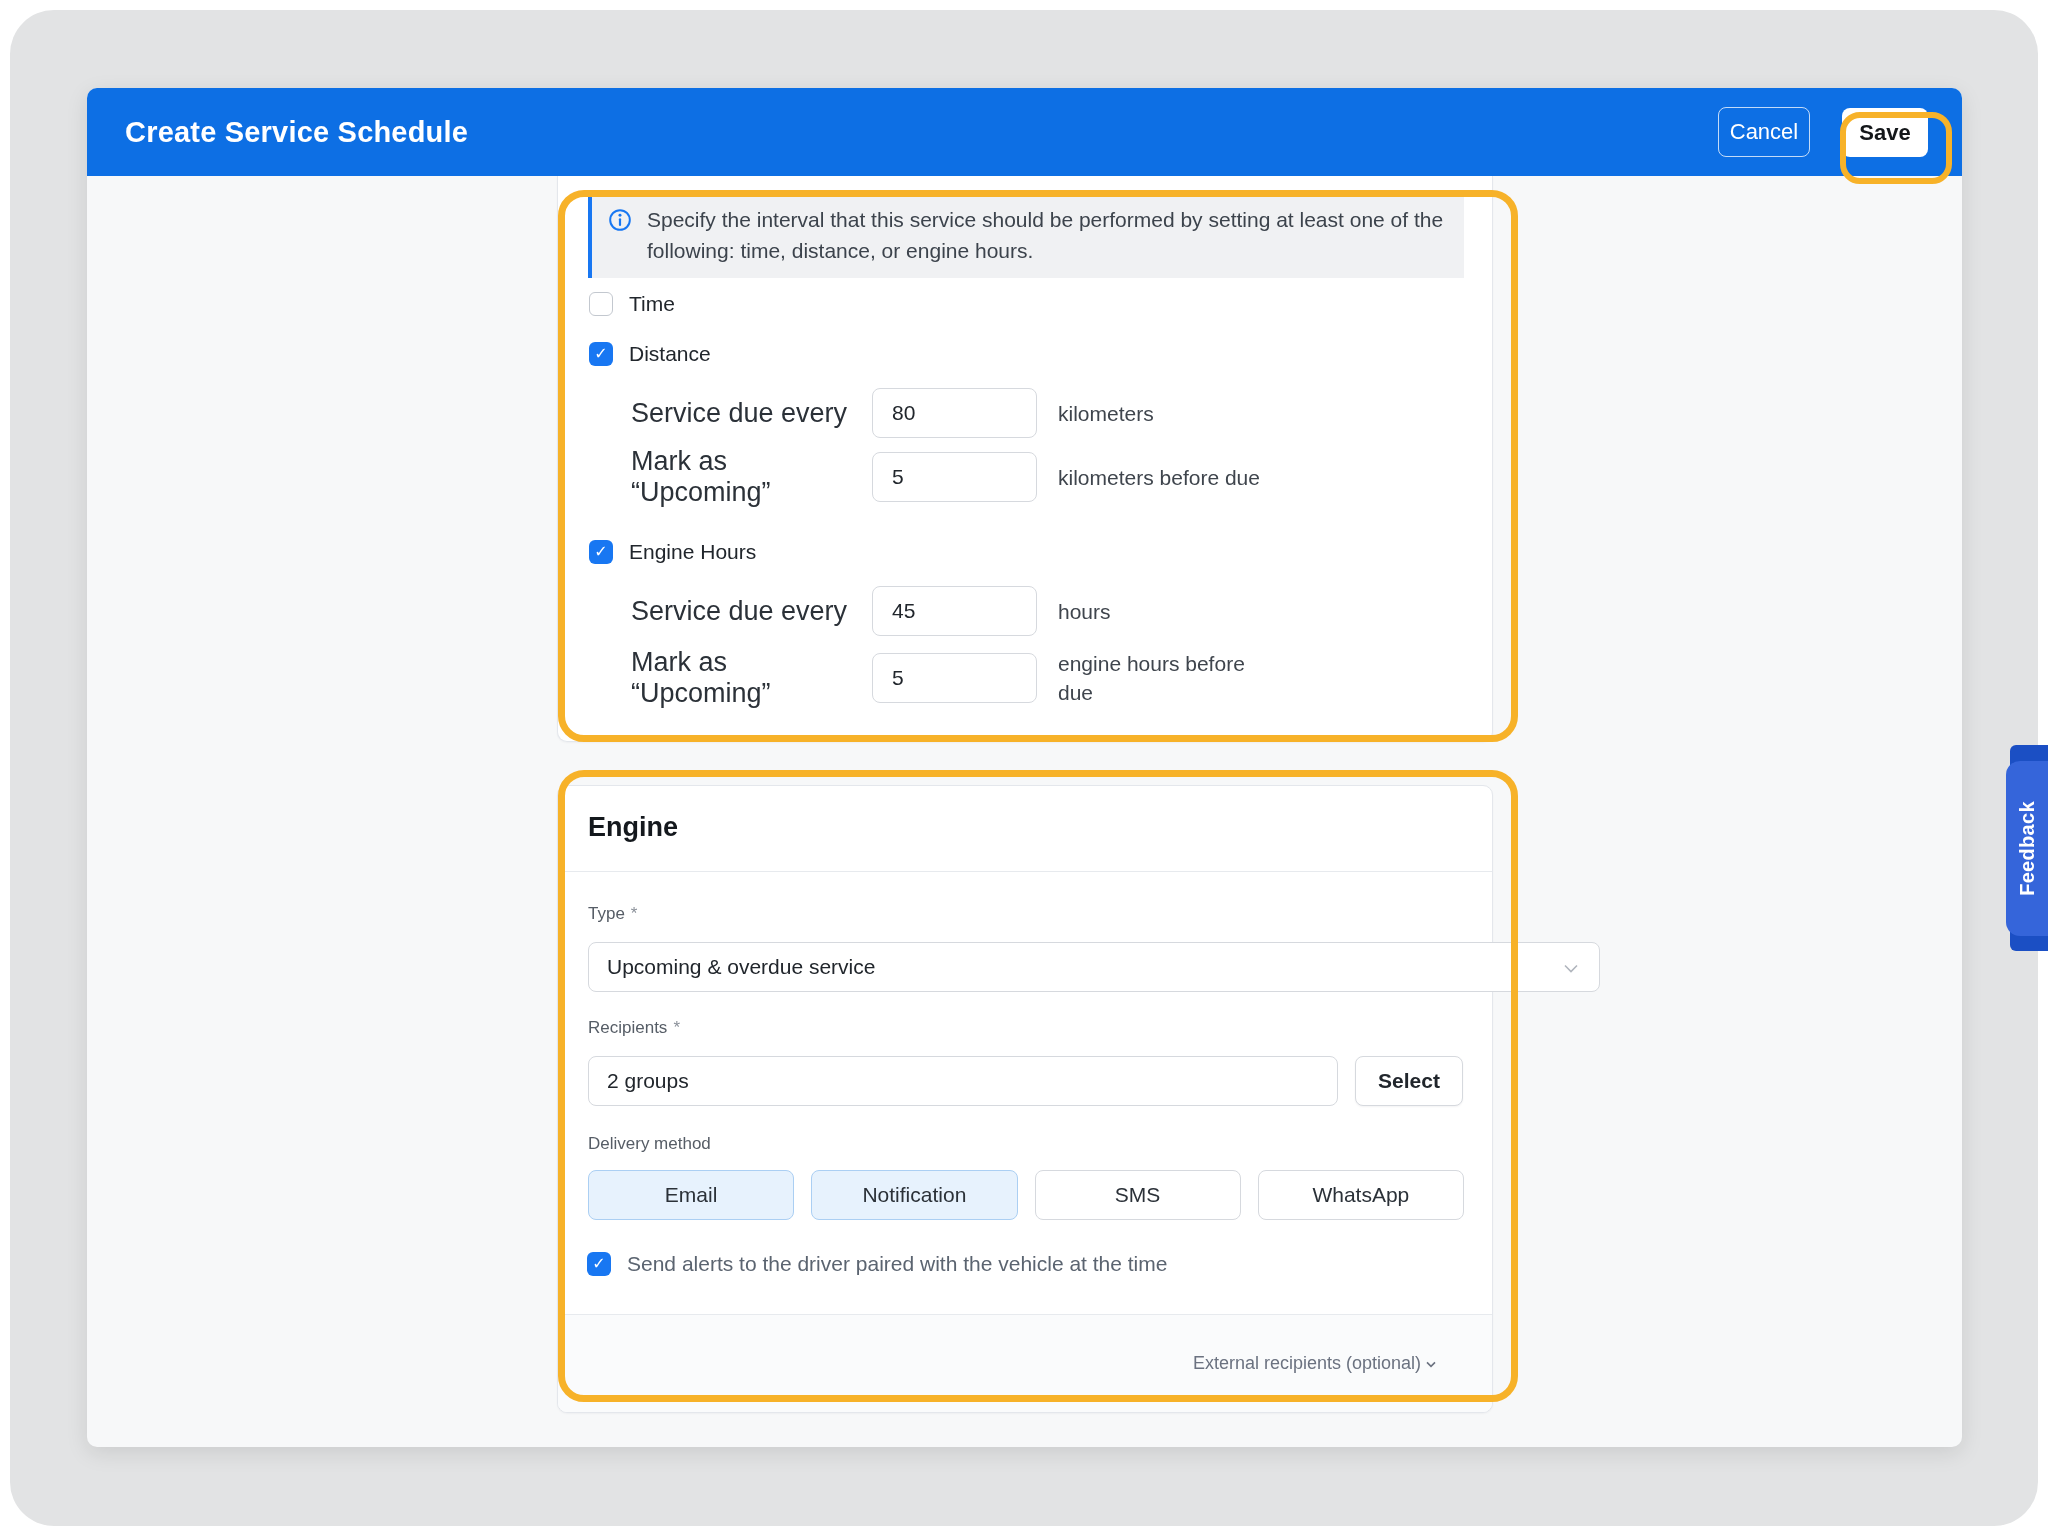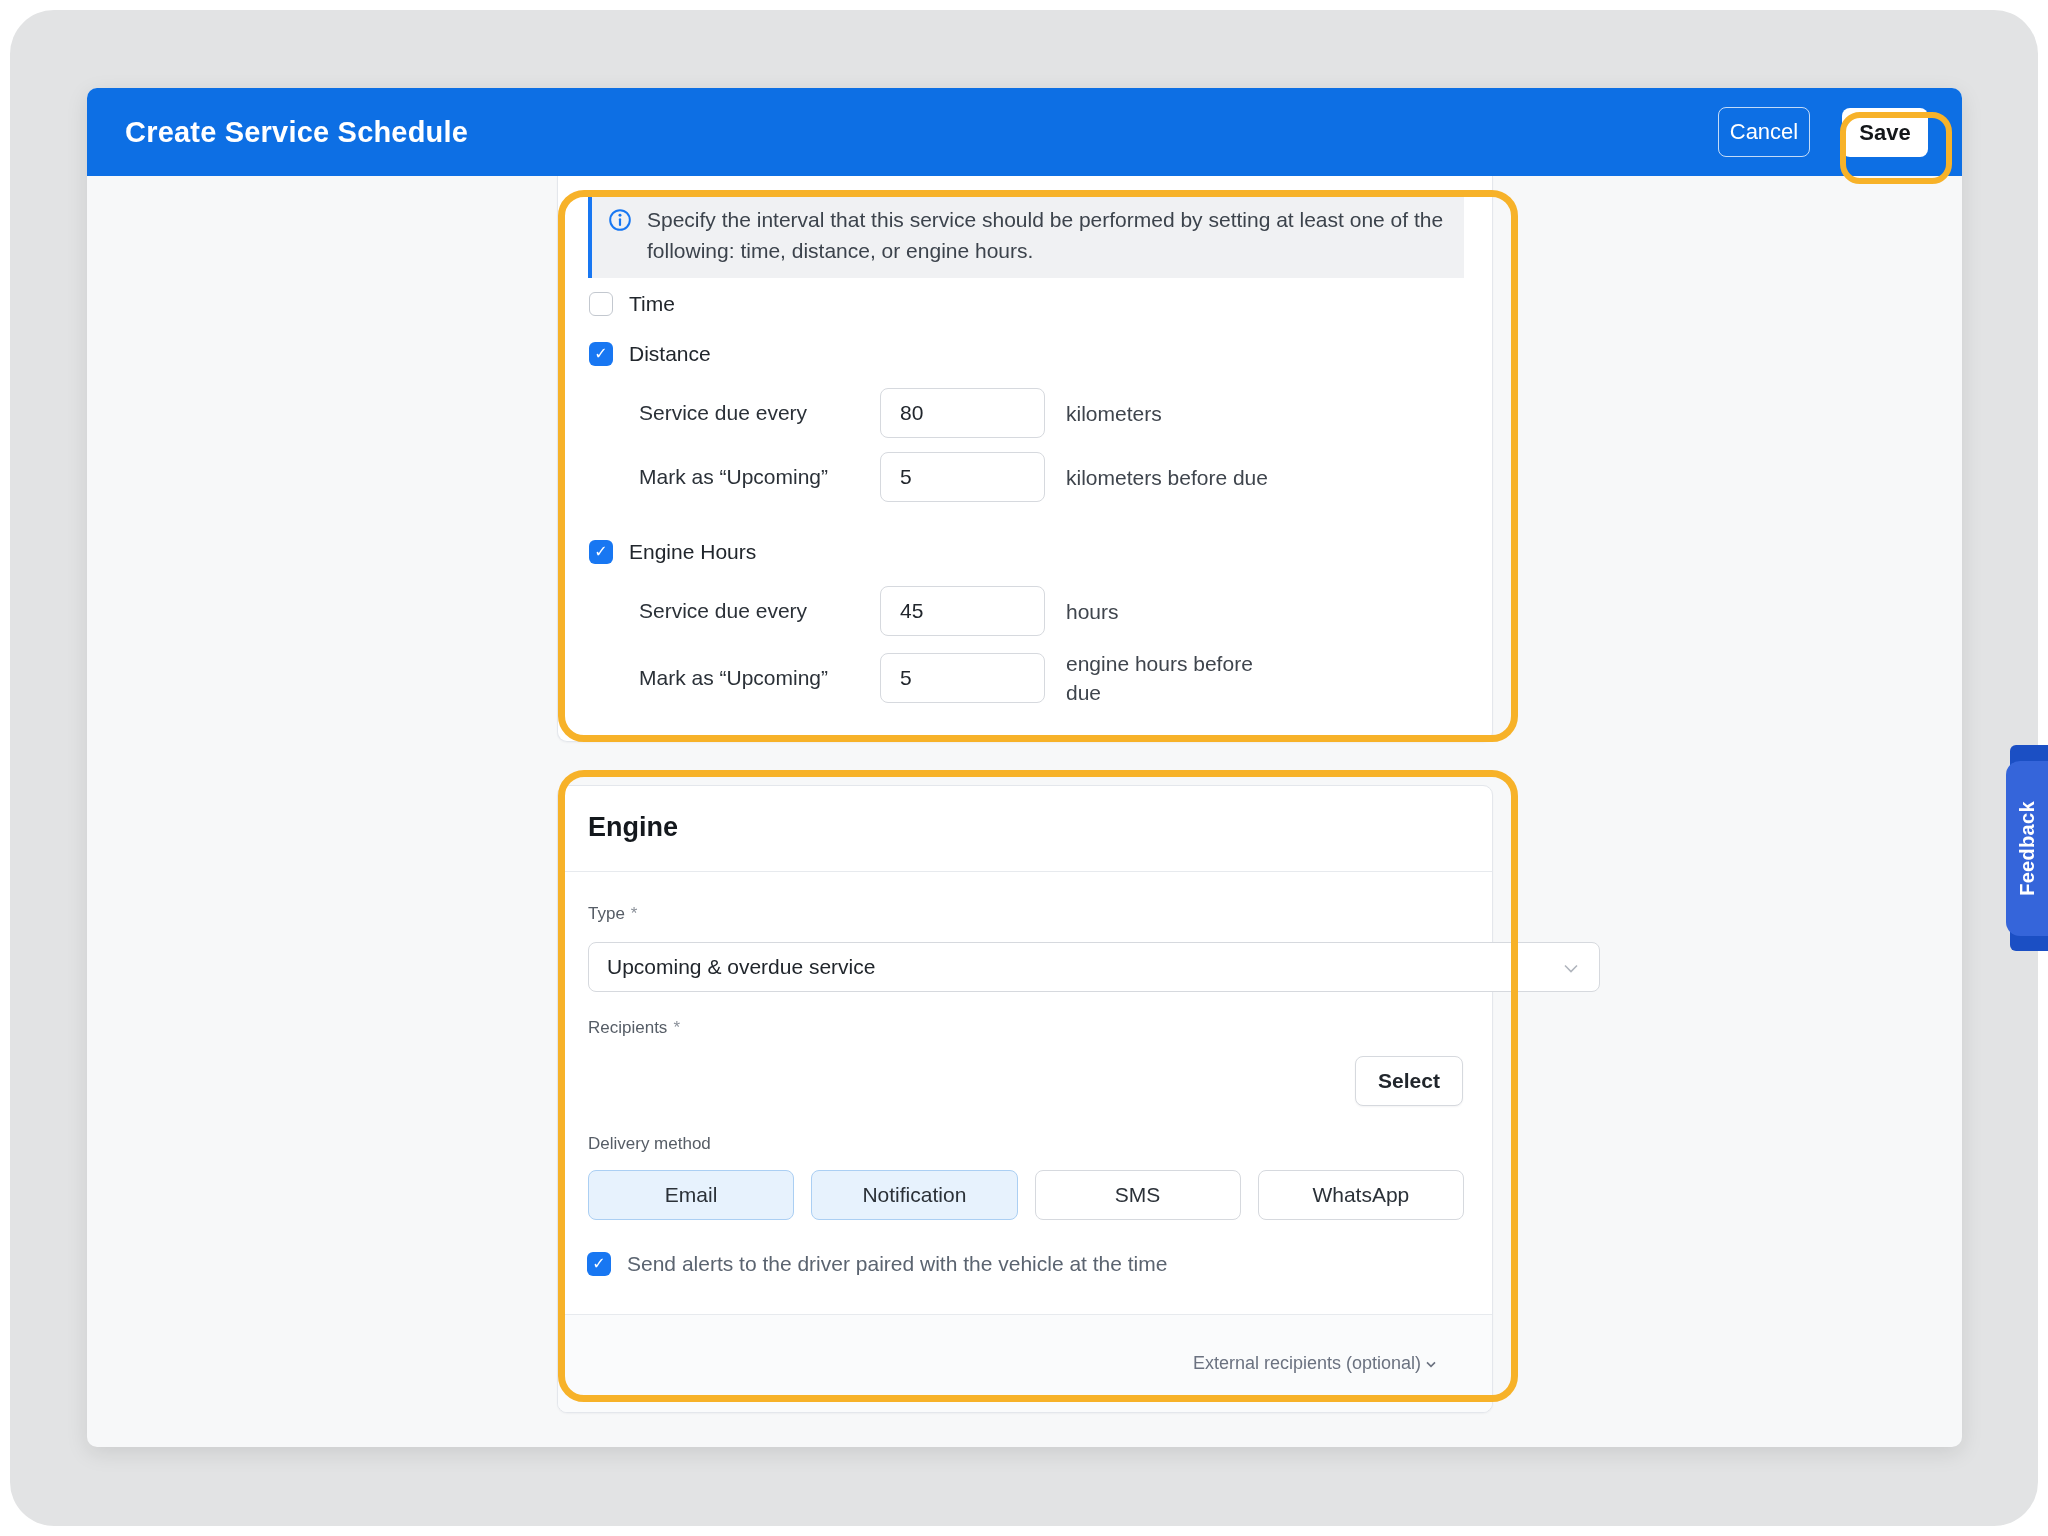--- a/index.html
+++ b/index.html
@@ -36,21 +36,21 @@
   .banner svg { flex:0 0 auto; margin-top:4px; }
   .banner-text { font-size:21px; line-height:31px; color:#3c434c; max-width:800px; }
 
   
   .row { position:absolute; display:flex; align-items:center; }
   .cb { width:24px; height:24px; border-radius:6px; flex:0 0 auto; cursor:pointer; }
   .cb.unchecked { border:1.5px solid #c3c8cf; background:#fff; }
   .cb.checked { background:#1877f2; color:#fff; display:flex; align-items:center;
                 justify-content:center; font-size:16px; font-weight:700; line-height:1; }
   .cb-label { margin-left:16px; font-size:21px; color:#21262c; }
-  .field-label { width:241px; font-size:21px; color:#2b3138;margin-left:8px; }
+  .field-label { width:241px; font-size:27px; color:#2b3138; }
   .num-input { width:165px; height:50px; border:1px solid #d6d9de; border-radius:8px;
                font-size:21px; color:#21262c; padding:4px 19px; font-family:inherit; background:#fff; }
   .unit { margin-left:21px; font-size:21px; line-height:29px; color:#3f454d; }
   .unit.wrap { max-width:210px; }
 
   
   .section-title { position:absolute; left:30px; top:26px; font-size:27px; font-weight:700; color:#14181d; }
   .divider { position:absolute; left:0; top:85px; width:100%; height:1px; background:#e7eaee; }
   .mini-label { position:absolute; left:30px; font-size:17px; color:#565d66; }
   .req { color:#8a9099; margin-left:6px; }
@@ -172,20 +172,21 @@
           <svg width="24" height="24" viewBox="0 0 24 24" fill="none" stroke="#b0b5bd" stroke-width="1.6">
             <polyline points="6,9.5 12,15.5 18,9.5"></polyline>
           </svg>
         </span>
       </div>
 
       <div class="mini-label" style="top:232px;">
         <span>Recipients</span><span class="req">*</span>
       </div>
 
+      <input class="text-input" value="2 groups" style="">
       <button class="btn-select">Select</button>
 
       <div class="mini-label" style="top:348px;">Delivery method</div>
 
       <div class="methods">
         <button class="method selected">Email</button>
         <button class="method selected">Notification</button>
         <button class="method">SMS</button>
         <button class="method">WhatsApp</button>
       </div>

